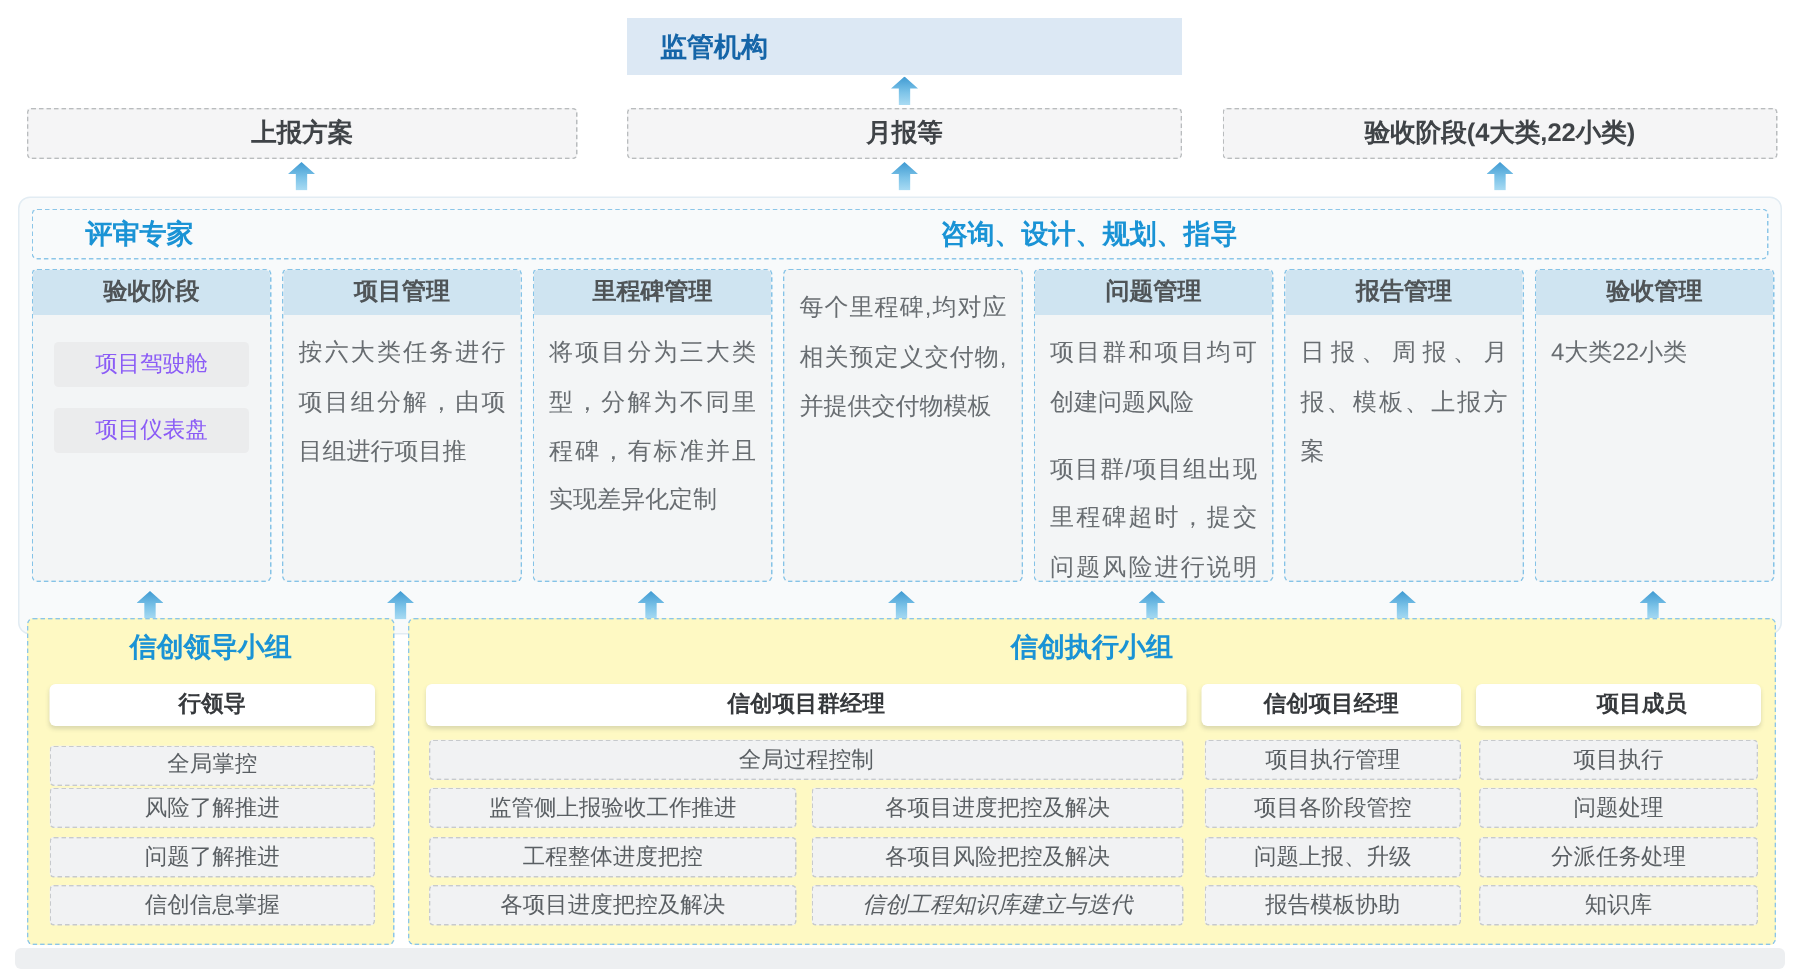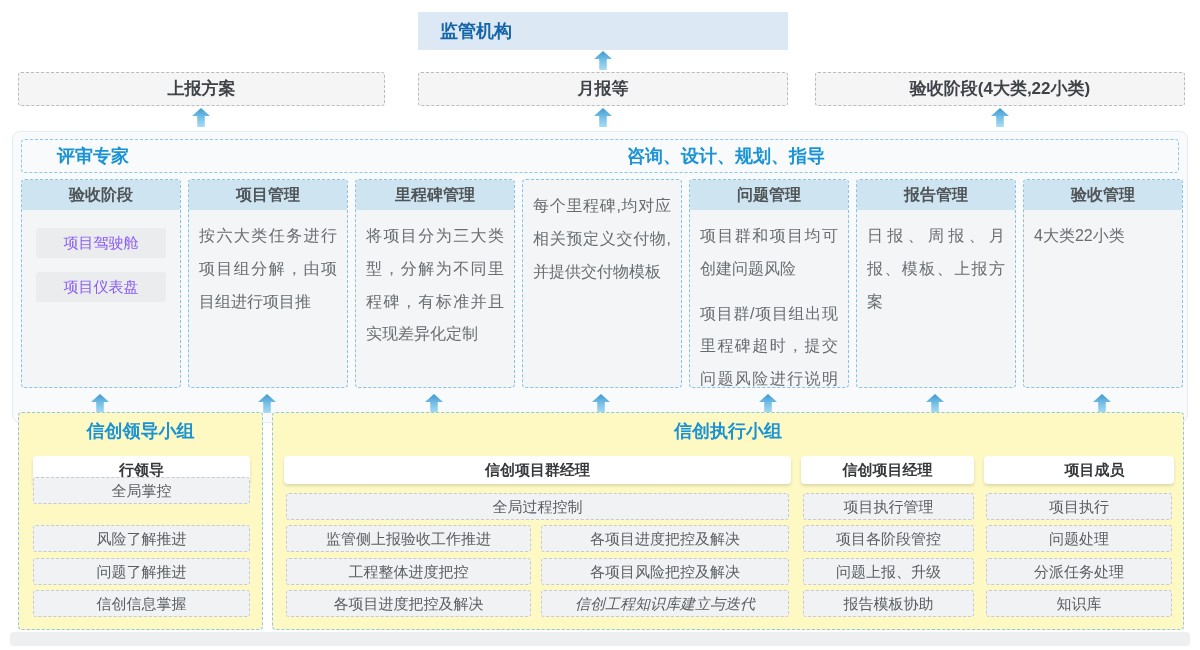--- a/index.html
+++ b/index.html
@@ -161,21 +161,21 @@
   <div class="arrow-up" style="left:258px; top:394px;"></div>
   <div class="arrow-up" style="left:425px; top:394px;"></div>
   <div class="arrow-up" style="left:592px; top:394px;"></div>
   <div class="arrow-up" style="left:759px; top:394px;"></div>
   <div class="arrow-up" style="left:926px; top:394px;"></div>
   <div class="arrow-up" style="left:1093px;top:394px;"></div>
 
   <div class="group-box" style="left:18px; width:245px;">
     <div class="group-title">信创领导小组</div>
     <div class="role-head" style="left:14px; width:217px;">行领导</div>
-    <div class="duty" style="left:14px; width:217px; top:64px;">全局掌控</div>
+    <div class="duty" style="left:14px; width:217px; top:84px;font-family:Liberation Mono, monospace;">全局掌控</div>
     <div class="duty" style="left:14px; width:217px; top:112px;">风险了解推进</div>
     <div class="duty" style="left:14px; width:217px; top:145px;">问题了解推进</div>
     <div class="duty" style="left:14px; width:217px; top:177px;">信创信息掌握</div>
   </div>
 
   <div class="group-box" style="left:272px; width:912px;">
     <div class="group-title">信创执行小组</div>
 
     <div class="role-head" style="left:11px;  width:507px;">信创项目群经理</div>
     <div class="role-head" style="left:528px; width:173px;">信创项目经理</div>

